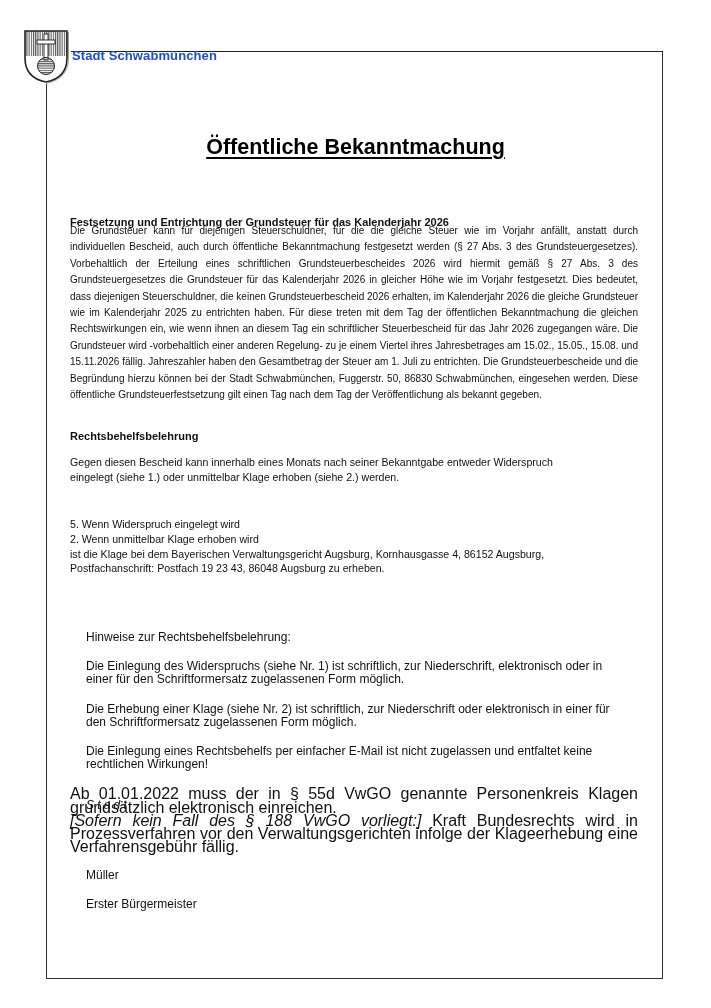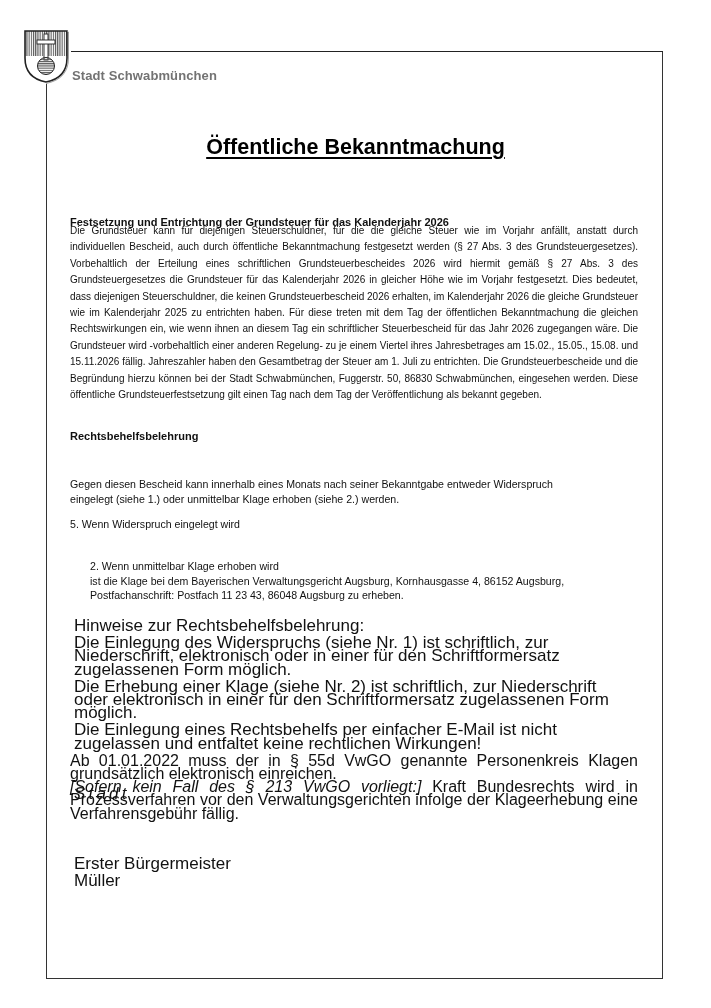--- a/index.html
+++ b/index.html
@@ -39,24 +39,24 @@
     left: 22px;
     top: 28px;
     width: 48px;
     height: 56px;
     background: #fff;
     z-index: 2;
   }
   .org-name {
     position: absolute;
     left: 72px;
-    top: 68px;
+    top: 48px;
     font-size: 13px;
     font-weight: bold;
-    color: #737373;
+    color: #1d4ed8;
     letter-spacing: 0.1px;
   }
   .title {
     position: absolute;
     left: 0;
     width: 711px;
     top: 135px;
     text-align: center;
     font-size: 21.5px;
     font-weight: bold;
@@ -80,23 +80,23 @@
     line-height: 16.4px;
     text-align: justify;
     margin: 0;
   }
   .para {
     font-size: 10.6px;
     line-height: 14.6px;
     margin: 0;
   }
   .para-tight {
-    font-size: 17px;
+    font-size: 12px;
     line-height: 13.2px;
-    margin: 4px;
+    margin: 16px;
   }
   .para-tight-j {
     font-size: 16px;
     line-height: 13.2px;
     margin: 0;
     text-align: justify;
   }
   .italic { font-style: italic; }
   .spaced { letter-spacing: 3.2px; font-style: italic; }
 </style>
@@ -143,44 +143,44 @@
 </div>
 
 <div class="content" style="top:223px;">
   <p class="para-j">Die Grundsteuer kann für diejenigen Steuerschuldner, für die die gleiche Steuer wie im Vorjahr anfällt, anstatt durch individuellen Bescheid, auch durch öffentliche Bekanntmachung festgesetzt werden (§ 27 Abs. 3 des Grundsteuergesetzes). Vorbehaltlich der Erteilung eines schriftlichen Grundsteuerbescheides 2026 wird hiermit gemäß § 27 Abs. 3 des Grundsteuergesetzes die Grundsteuer für das Kalenderjahr 2026 in gleicher Höhe wie im Vorjahr festgesetzt. Dies bedeutet, dass diejenigen Steuerschuldner, die keinen Grundsteuerbescheid 2026 erhalten, im Kalenderjahr 2026 die gleiche Grundsteuer wie im Kalenderjahr 2025 zu entrichten haben. Für diese treten mit dem Tag der öffentlichen Bekanntmachung die gleichen Rechtswirkungen ein, wie wenn ihnen an diesem Tag ein schriftlicher Steuerbescheid für das Jahr 2026 zugegangen wäre. Die Grundsteuer wird -vorbehaltlich einer anderen Regelung- zu je einem Viertel ihres Jahresbetrages am 15.02., 15.05., 15.08. und 15.11.2026 fällig. Jahreszahler haben den Gesamtbetrag der Steuer am 1. Juli zu entrichten. Die Grundsteuerbescheide und die Begründung hierzu können bei der Stadt Schwabmünchen, Fuggerstr. 50, 86830 Schwabmünchen, eingesehen werden. Diese öffentliche Grundsteuerfestsetzung gilt einen Tag nach dem Tag der Veröffentlichung als bekannt gegeben.</p>
 </div>
 
 <div class="content" style="top:430px;">
   <p class="h-bold">Rechtsbehelfsbelehrung</p>
 </div>
 
-<div class="content" style="top:477px;">
+<div class="content" style="top:455px;">
   <p class="para">Gegen diesen Bescheid kann innerhalb eines Monats nach seiner Bekanntgabe entweder Widerspruch</p>
   <p class="para">eingelegt (siehe 1.) oder unmittelbar Klage erhoben (siehe 2.) werden.</p>
 </div>
 
 <div class="content" style="top:517px;">
   <p class="para">5.  Wenn Widerspruch eingelegt wird</p>
 </div>
 
-<div class="content" style="top:559px;margin-left:20px;">
+<div class="content" style="top:532px;">
   <p class="para">2.  Wenn unmittelbar Klage erhoben wird</p>
   <p class="para">ist die Klage bei dem Bayerischen Verwaltungsgericht Augsburg, Kornhausgasse 4, 86152 Augsburg,</p>
-  <p class="para">Postfachanschrift: Postfach 11 23 43, 86048 Augsburg zu erheben.</p>
+  <p class="para">Postfachanschrift: Postfach 19 23 43, 86048 Augsburg zu erheben.</p>
 </div>
 
 <div class="content" style="top:615px;">
   <p class="para-tight">Hinweise zur Rechtsbehelfsbelehrung:</p>
   <p class="para-tight">Die Einlegung des Widerspruchs (siehe Nr. 1) ist schriftlich, zur Niederschrift, elektronisch oder in einer für den Schriftformersatz zugelassenen Form möglich.</p>
   <p class="para-tight">Die Erhebung einer Klage (siehe Nr. 2) ist schriftlich, zur Niederschrift oder elektronisch in einer für den Schriftformersatz zugelassenen Form möglich.</p>
   <p class="para-tight">Die Einlegung eines Rechtsbehelfs per einfacher E-Mail ist nicht zugelassen und entfaltet keine rechtlichen Wirkungen!</p>
   <p class="para-tight-j">Ab 01.01.2022 muss der in § 55d VwGO genannte Personenkreis Klagen grundsätzlich elektronisch einreichen.</p>
-  <p class="para-tight-j"><span class="italic">[Sofern kein Fall des § 213 VwGO vorliegt:]</span><span> Kraft Bundesrechts wird in Prozessverfahren vor den Verwaltungsgerichten infolge der Klageerhebung eine Verfahrensgebühr fällig.</span></p>
+  <p class="para-tight-j"><span class="italic">[Sofern kein Fall des § 188 VwGO vorliegt:]</span><span> Kraft Bundesrechts wird in Prozessverfahren vor den Verwaltungsgerichten infolge der Klageerhebung eine Verfahrensgebühr fällig.</span></p>
 </div>
 
 <div class="content" style="top:783px;">
   <p class="para-tight spaced">Stadt</p>
 </div>
 
 <div class="content" style="top:853px;">
+  <p class="para-tight">Müller</p>
   <p class="para-tight">Erster Bürgermeister</p>
-  <p class="para-tight">Müller</p>
 </div>
 
 </body></html>

